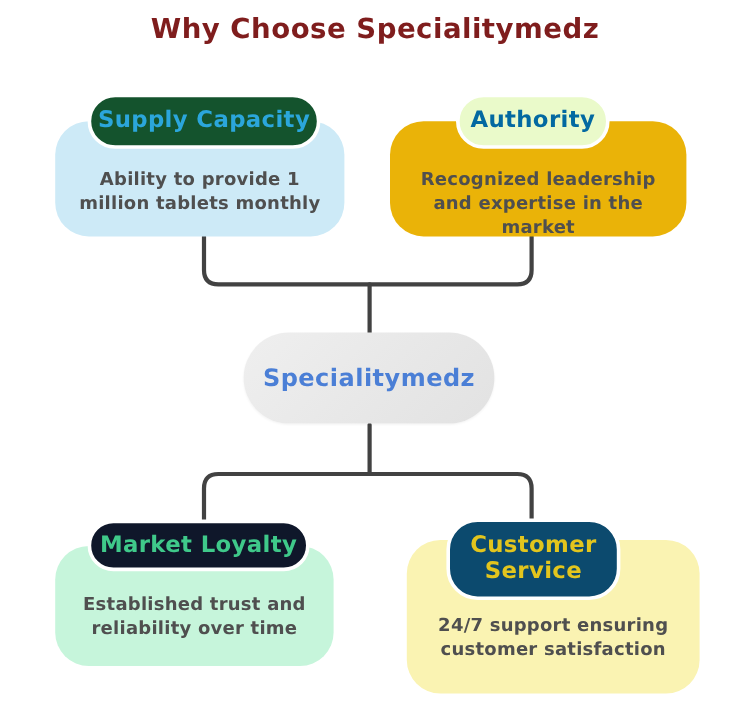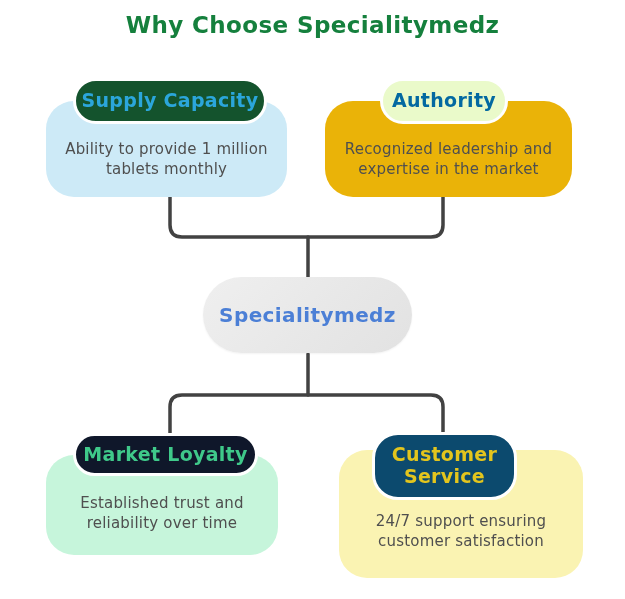--- a/index.html
+++ b/index.html
@@ -10,20 +10,21 @@
   .title {
     position:absolute; top:12px; left:0; width:100%;
     text-align:center; font-size:23px; font-weight:bold;
     letter-spacing:0.4px; margin:0;
   }
   .connectors { position:absolute; top:0; left:0; pointer-events:none; }
   .card-body {
     position:absolute; border-radius:28px; box-sizing:border-box;
     text-align:center; font-size:15px; line-height:1.32; color:#4f4f4f;
     letter-spacing:0.2px;
+    font-weight:bold;
   }
   .card-body .body-text { display:block; padding:0 18px; }
   .header-pill {
     position:absolute; border-radius:26px; border:3px solid #ffffff;
     box-sizing:border-box; display:flex; align-items:center; justify-content:center;
     text-align:center; font-weight:bold; font-size:19px; letter-spacing:0.3px;
     line-height:1.15;
   }
   
   .body-tl { left:46px; top:101px; width:241px; height:96px; padding-top:39px; }
@@ -44,21 +45,21 @@
     font-weight:bold; font-size:20px; letter-spacing:0.4px;
     background:linear-gradient(135deg,#efefef 0%,#e7e7e7 60%,#e2e2e2 100%);
     box-shadow:0 1px 2px rgba(0,0,0,0.05);
   }
 </style>
 </head>
 <body>
 
 <div class="canvas">
 
-  <h1 class="title" style="color: #15803d;">Why Choose Specialitymedz</h1>
+  <h1 class="title" style="color: #7f1d1d;">Why Choose Specialitymedz</h1>
 
   <svg class="connectors" width="625" height="599" viewBox="0 0 625 599">
     <path class="conn" d="M170 197 L170 225 Q170 237 182 237 L431 237 Q443 237 443 225 L443 197" fill="none" stroke-width="3.5" stroke-linecap="round" stroke="#424242"></path>
     <path class="conn" d="M308 237 L308 278" fill="none" stroke-width="3.5" stroke-linecap="round" stroke="#424242"></path>
     <path class="conn" d="M308 354 L308 395" fill="none" stroke-width="3.5" stroke-linecap="round" stroke="#424242"></path>
     <path class="conn" d="M170 434 L170 407 Q170 395 182 395 L431 395 Q443 395 443 407 L443 433" fill="none" stroke-width="3.5" stroke-linecap="round" stroke="#424242"></path>
   </svg>
 
   <div class="card">
     <div class="card-body body-tl" style="background: rgb(205, 234, 247);">

